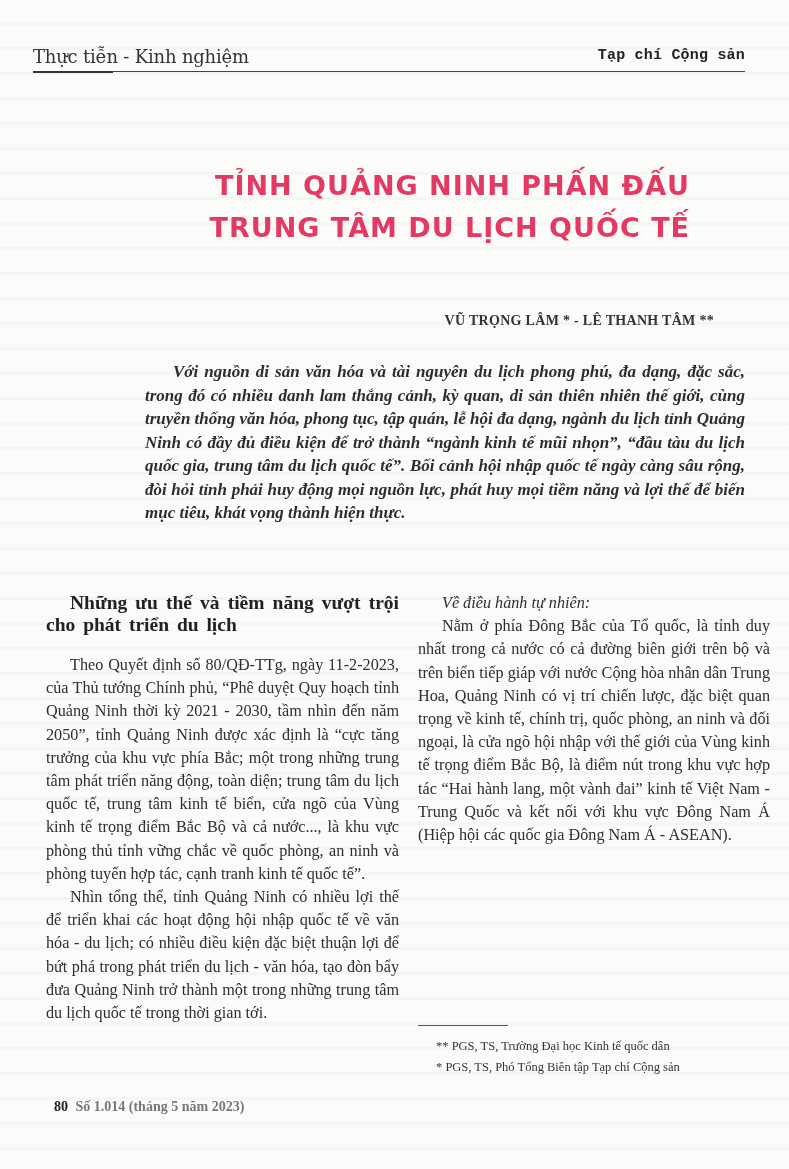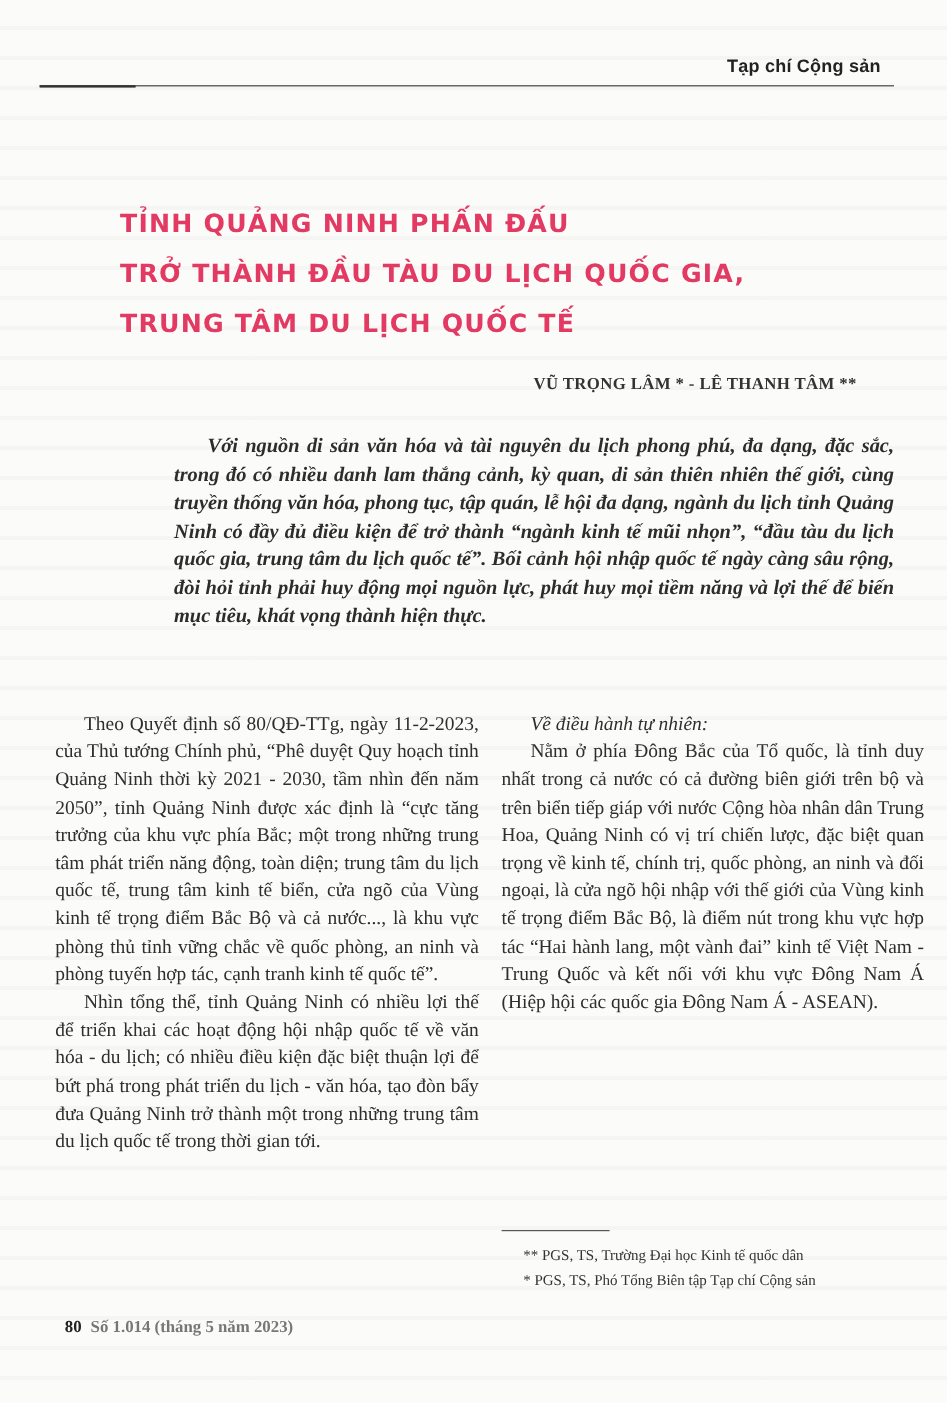--- a/index.html
+++ b/index.html
@@ -19,38 +19,38 @@
     }
     .header {
       position: absolute; left: 33px; top: 43px; width: 712px; height: 30px;
     }
     .header .section {
       position: absolute; left: 0; top: 3px;
       font-family: "DejaVu Serif", serif;
       font-size: 18px; color: #333; letter-spacing: -0.2px;
     }
     .header .journal {
-      position: absolute; right: 11px; top: 4px;
-      font-family: Liberation Sans, sans-serif;
+      position: absolute; right: 0; top: 4px;
+      font-family: Liberation Mono, monospace;
       font-weight: bold; font-size: 15px; color: #222; letter-spacing: 0.2px;
     }
     .header .rule {
       position: absolute; left: 0; right: 0; top: 28px; height: 1px; background: #444;
     }
     .header .rule-thick {
       position: absolute; left: 0; width: 80px; top: 28px; height: 2px; background: #333;
     }
 
     .title {
       position: absolute; left: 100px; top: 165px; width: 590px;
-      text-align: left;
+      text-align: right;
       color: #e23a63;
       font-family: "DejaVu Sans", sans-serif;
       font-weight: bold;
-      font-size: 21px; line-height: 42px;
+      font-size: 27px; line-height: 42px;
       letter-spacing: 1px;
     }
     .title div { white-space: nowrap; }
 
     .authors {
       position: absolute; right: 75px; top: 313px;
       font-family: "Liberation Serif", serif;
       font-weight: bold; font-size: 14px; color: #333; letter-spacing: 0.3px;
     }
 
@@ -73,21 +73,21 @@
     }
     .col.left { left: 46px; }
     .col.right { left: 418px; width: 352px; }
     .col p { margin: 0; text-indent: 24px; }
     .col h2 {
       margin: 0;
       font-size: 19.5px; line-height: 22px; font-weight: bold;
       color: #222; text-indent: 24px;
       word-spacing: 3px;
     }
-    .col h2 + p { margin-top: 2px; font-family: Liberation Mono, monospace; }
+    .col h2 + p { margin-top: 18px; }
     .col .subhead { font-style: italic; text-indent: 24px; margin: 0; }
 
     .footnotes {
       position: absolute; left: 418px; top: 1025px; width: 352px;
     }
     .footnotes .fn-rule { width: 90px; height: 1px; background: #555; margin-bottom: 10px; }
     .footnotes .fn {
       font-family: "Liberation Serif", serif;
       font-size: 12.5px; line-height: 21px; color: #333;
       padding-left: 18px;
@@ -99,36 +99,37 @@
     }
     .footer .page-num { color: #222; text-align: center; }
     .footer .issue { color: #777; margin-left: 4px; text-align: center; }
   </style>
 </head>
 <body>
 
 <div class="ghost"></div>
 
 <div class="header">
+  <span class="section">Thực tiễn - Kinh nghiệm</span>
   <span class="journal">Tạp chí Cộng sản</span>
   <div class="rule"></div>
   <div class="rule-thick"></div>
 </div>
 
 <div class="title">
   <div>TỈNH QUẢNG NINH PHẤN ĐẤU</div>
-  <div>TRỞ THÀNH ĐẦU TÀU DU LỊCH QUỐC GIA,</div>
   <div>TRUNG TÂM DU LỊCH QUỐC TẾ</div>
 </div>
 
 <div class="authors">VŨ TRỌNG LÂM * - LÊ THANH TÂM **</div>
 
 <div class="lead">Với nguồn di sản văn hóa và tài nguyên du lịch phong phú, đa dạng, đặc sắc, trong đó có nhiều danh lam thắng cảnh, kỳ quan, di sản thiên nhiên thế giới, cùng truyền thống văn hóa, phong tục, tập quán, lễ hội đa dạng, ngành du lịch tỉnh Quảng Ninh có đầy đủ điều kiện để trở thành “ngành kinh tế mũi nhọn”, “đầu tàu du lịch quốc gia, trung tâm du lịch quốc tế”. Bối cảnh hội nhập quốc tế ngày càng sâu rộng, đòi hỏi tỉnh phải huy động mọi nguồn lực, phát huy mọi tiềm năng và lợi thế để biến mục tiêu, khát vọng thành hiện thực.</div>
 
 <div class="col left">
+  <h2>Những ưu thế và tiềm năng vượt trội cho phát triển du lịch</h2>
   <p>Theo Quyết định số 80/QĐ-TTg, ngày 11-2-2023, của Thủ tướng Chính phủ, “Phê duyệt Quy hoạch tỉnh Quảng Ninh thời kỳ 2021 - 2030, tầm nhìn đến năm 2050”, tỉnh Quảng Ninh được xác định là “cực tăng trưởng của khu vực phía Bắc; một trong những trung tâm phát triển năng động, toàn diện; trung tâm du lịch quốc tế, trung tâm kinh tế biển, cửa ngõ của Vùng kinh tế trọng điểm Bắc Bộ và cả nước..., là khu vực phòng thủ tỉnh vững chắc về quốc phòng, an ninh và phòng tuyến hợp tác, cạnh tranh kinh tế quốc tế”.</p>
   <p>Nhìn tổng thể, tỉnh Quảng Ninh có nhiều lợi thế để triển khai các hoạt động hội nhập quốc tế về văn hóa - du lịch; có nhiều điều kiện đặc biệt thuận lợi để bứt phá trong phát triển du lịch - văn hóa, tạo đòn bẩy đưa Quảng Ninh trở thành một trong những trung tâm du lịch quốc tế trong thời gian tới.</p>
 </div>
 
 <div class="col right">
   <p class="subhead">Về điều hành tự nhiên:</p>
   <p>Nằm ở phía Đông Bắc của Tổ quốc, là tỉnh duy nhất trong cả nước có cả đường biên giới trên bộ và trên biển tiếp giáp với nước Cộng hòa nhân dân Trung Hoa, Quảng Ninh có vị trí chiến lược, đặc biệt quan trọng về kinh tế, chính trị, quốc phòng, an ninh và đối ngoại, là cửa ngõ hội nhập với thế giới của Vùng kinh tế trọng điểm Bắc Bộ, là điểm nút trong khu vực hợp tác “Hai hành lang, một vành đai” kinh tế Việt Nam - Trung Quốc và kết nối với khu vực Đông Nam Á (Hiệp hội các quốc gia Đông Nam Á - ASEAN).</p>
 </div>
 
 <div class="footnotes">

